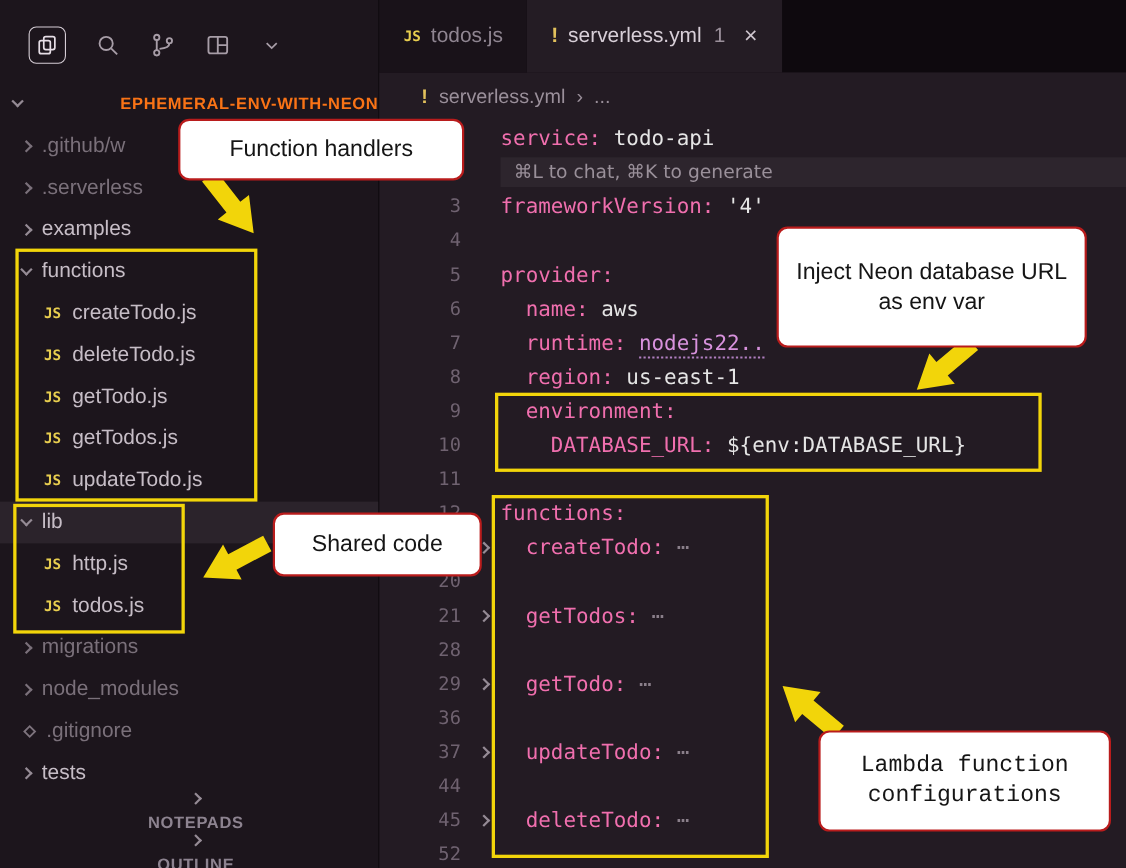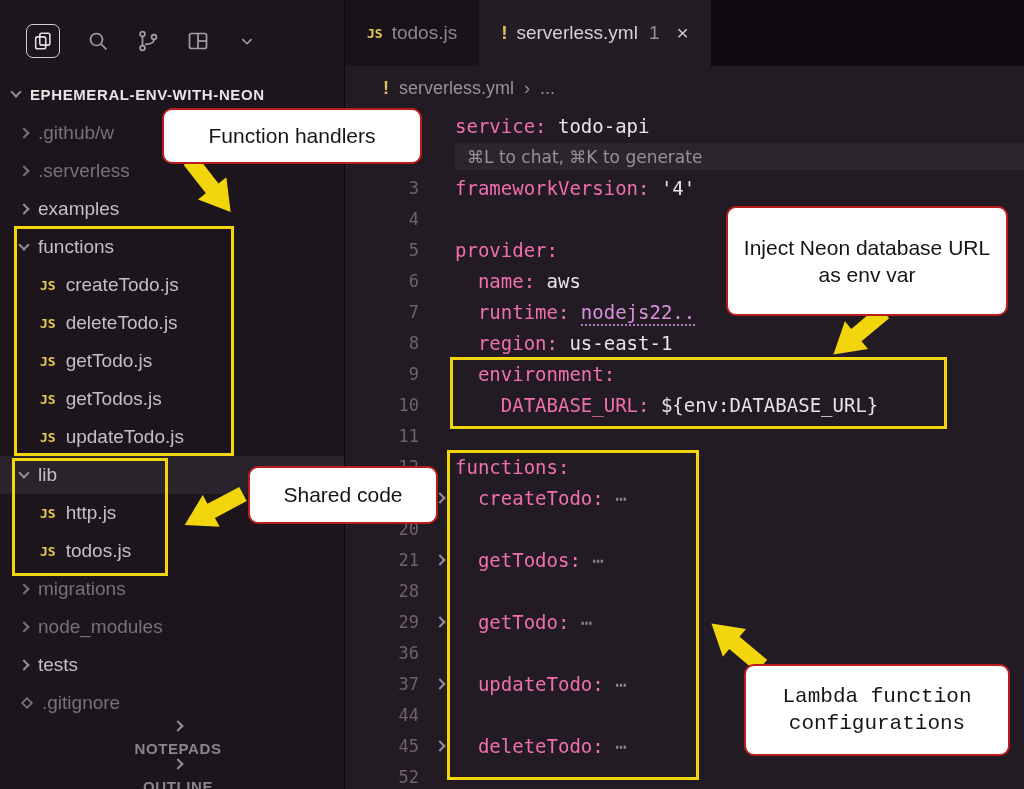--- a/index.html
+++ b/index.html
@@ -10,21 +10,21 @@
   }
   
   .sidebar{ position:absolute; left:0; top:0; width:345px; height:789px;
     background:#1c151c; border-right:1px solid #0a070a; overflow:hidden; }
   .activity{ display:flex; align-items:center; gap:26px; padding:16px 0 8px 26px; height:74px; }
   .act-ic{ display:flex; align-items:center; justify-content:center; }
   .act-ic svg{ stroke:#a79da7; fill:none; stroke-width:1.7; }
   .act-box{ border:1.6px solid #d5cdd5; border-radius:7px; padding:5px; }
   .act-box svg{ stroke:#e6dee6; }
   .explorer-header{ display:flex; align-items:center; gap:10px; padding-left:12px;
-    height:40px; color:#e5e5e5; font-weight:bold; font-size:15px; letter-spacing:.6px; }
+    height:40px; color:#f97316; font-weight:bold; font-size:15px; letter-spacing:.6px;justify-content:space-between; }
   .chev{ display:inline-block; width:8px; height:8px;
     border-right:2px solid #958b95; border-bottom:2px solid #958b95; flex:none; }
   .chev.right{ transform:rotate(-45deg); }
   .chev.down{ transform:rotate(45deg); margin-top:-4px; }
   .tree-row{ display:flex; align-items:center; gap:10px; height:38px;
     font-size:19px; color:#c6bdc6; padding-left:20px; }
   .tree-row.d1{ padding-left:40px; }
   .tree-row.dim{ color:#7a707a; }
   .tree-row.dim .chev{ border-color:#7a707a; }
   .tree-row.sel{ background:#2b232b; }
@@ -63,21 +63,21 @@
   
   .hl{ position:absolute; border:3px solid #f2d50a; z-index:4; pointer-events:none; }
   #hl-functions-folder{ left:14px; top:226px; width:220px; height:230px; }
   #hl-lib-folder{ left:12px; top:458px; width:156px; height:118px; }
   #hl-environment{ left:450px; top:357px; width:497px; height:72px; }
   #hl-functions-config{ left:447px; top:450px; width:252px; height:330px; }
   .callout{ position:absolute; background:#fff; border:2px solid #b91c1c; border-radius:10px;
     color:#151515; display:flex; align-items:center; justify-content:center;
     text-align:center; font-size:21px; line-height:1.3; z-index:6; }
   #c1{ left:162px; top:108px; width:260px; height:56px; }
-  #c2{ left:706px; top:206px; width:282px; height:110px; padding:0 14px;margin-left:20px; }
+  #c2{ left:706px; top:206px; width:282px; height:110px; padding:0 14px; }
   #c3{ left:248px; top:466px; width:190px; height:58px; }
   #c4{ left:744px; top:664px; width:266px; height:92px; padding:0 10px;font-family:Liberation Mono, monospace; }
   .arrows{ position:absolute; left:0; top:0; z-index:5; pointer-events:none; }
 </style>
 </head>
 <body>
 
 <div class="app">
 
   <div class="sidebar">
@@ -172,27 +172,27 @@
           <span>todos.js</span>
         </div>
         <div class="tree-row dim">
           <span class="chev right"></span>
           <span>migrations</span>
         </div>
         <div class="tree-row dim">
           <span class="chev right"></span>
           <span>node_modules</span>
         </div>
-        <div class="tree-row">
-          <span class="chev right"></span>
-          <span>tests</span>
-        </div>
         <div class="tree-row dim">
           <span class="gitdiamond"></span>
           <span>.gitignore</span>
+        </div>
+        <div class="tree-row">
+          <span class="chev right"></span>
+          <span>tests</span>
         </div>
       </div>
     <div id="sections">
         <div class="section-header">
           <span class="chev right"></span>
           <span>NOTEPADS</span>
         </div>
         <div class="section-header">
           <span class="chev right"></span>
           <span>OUTLINE</span>

